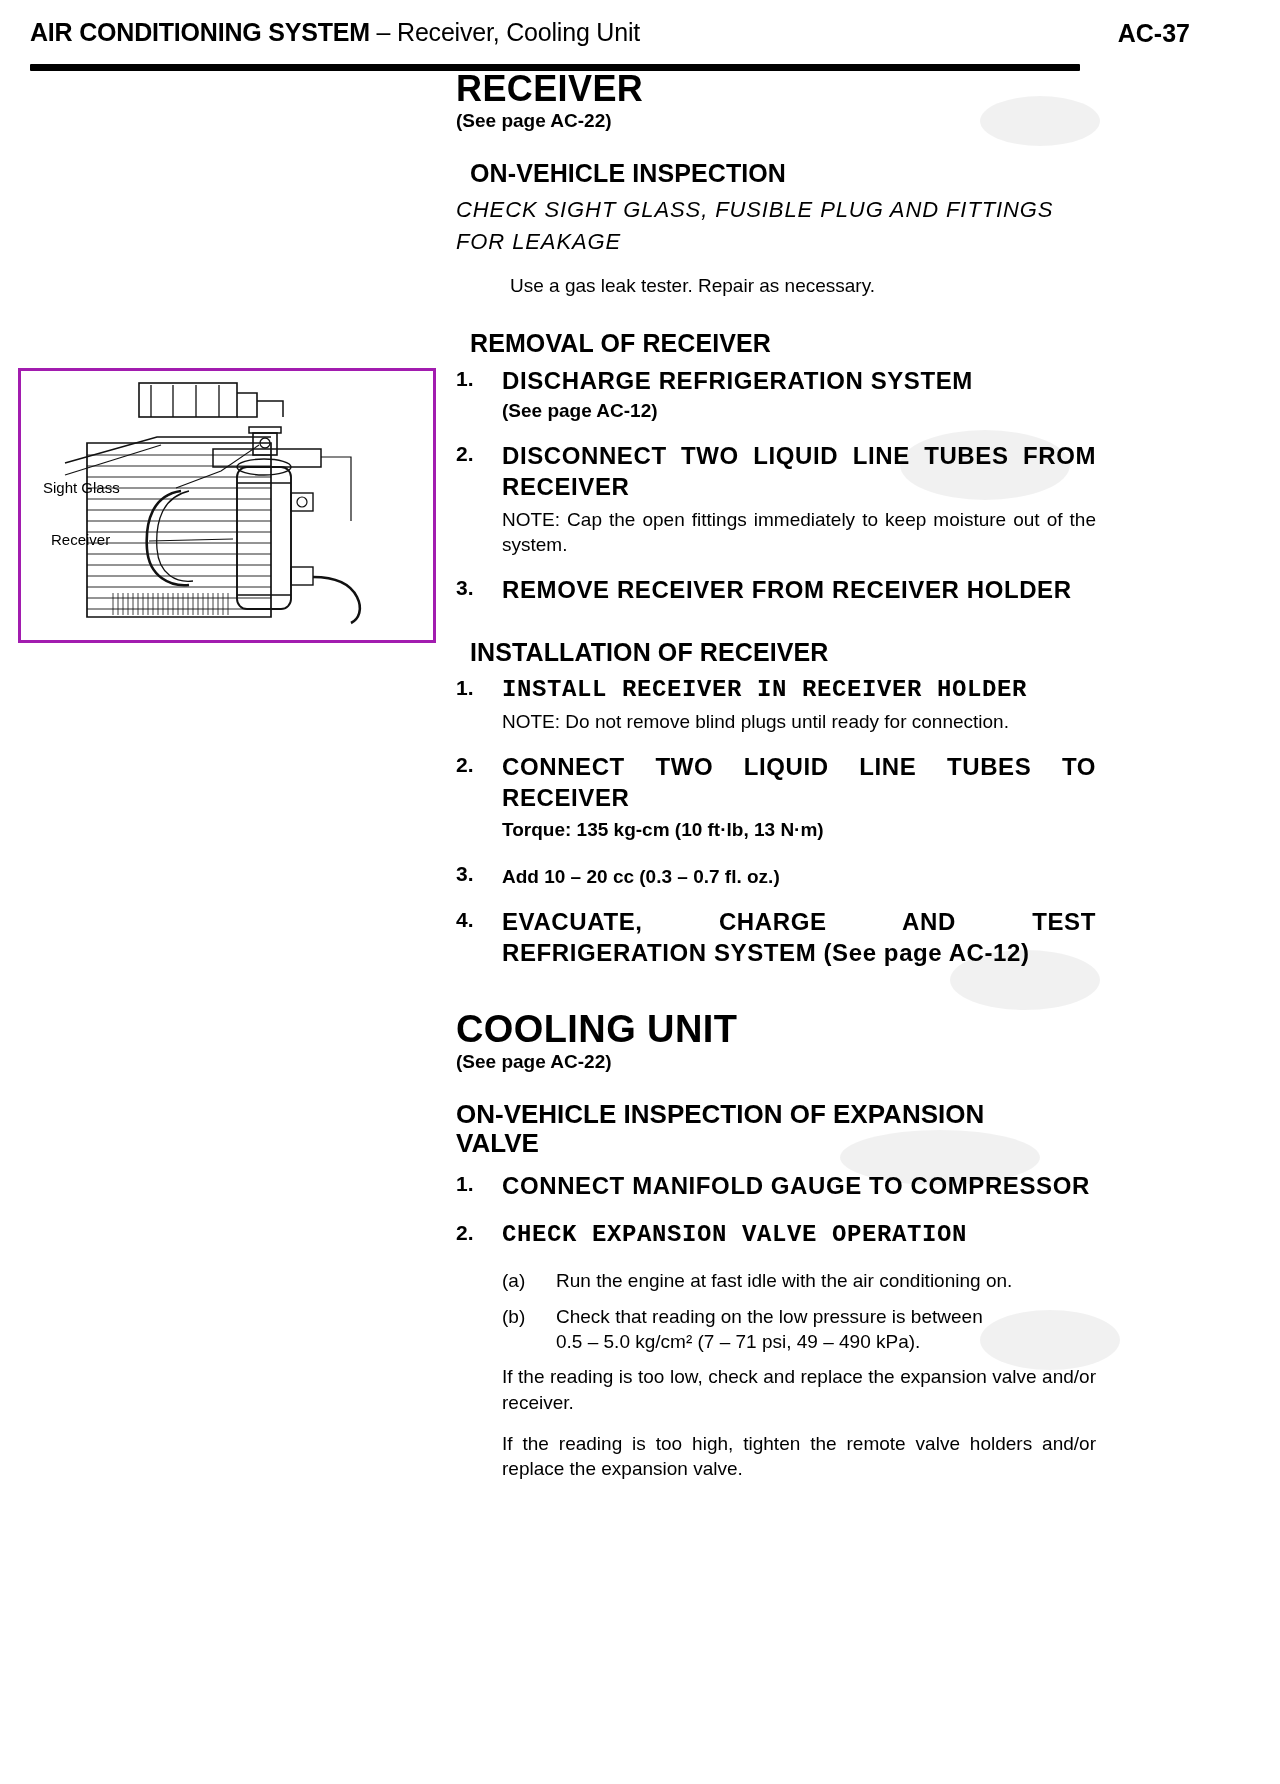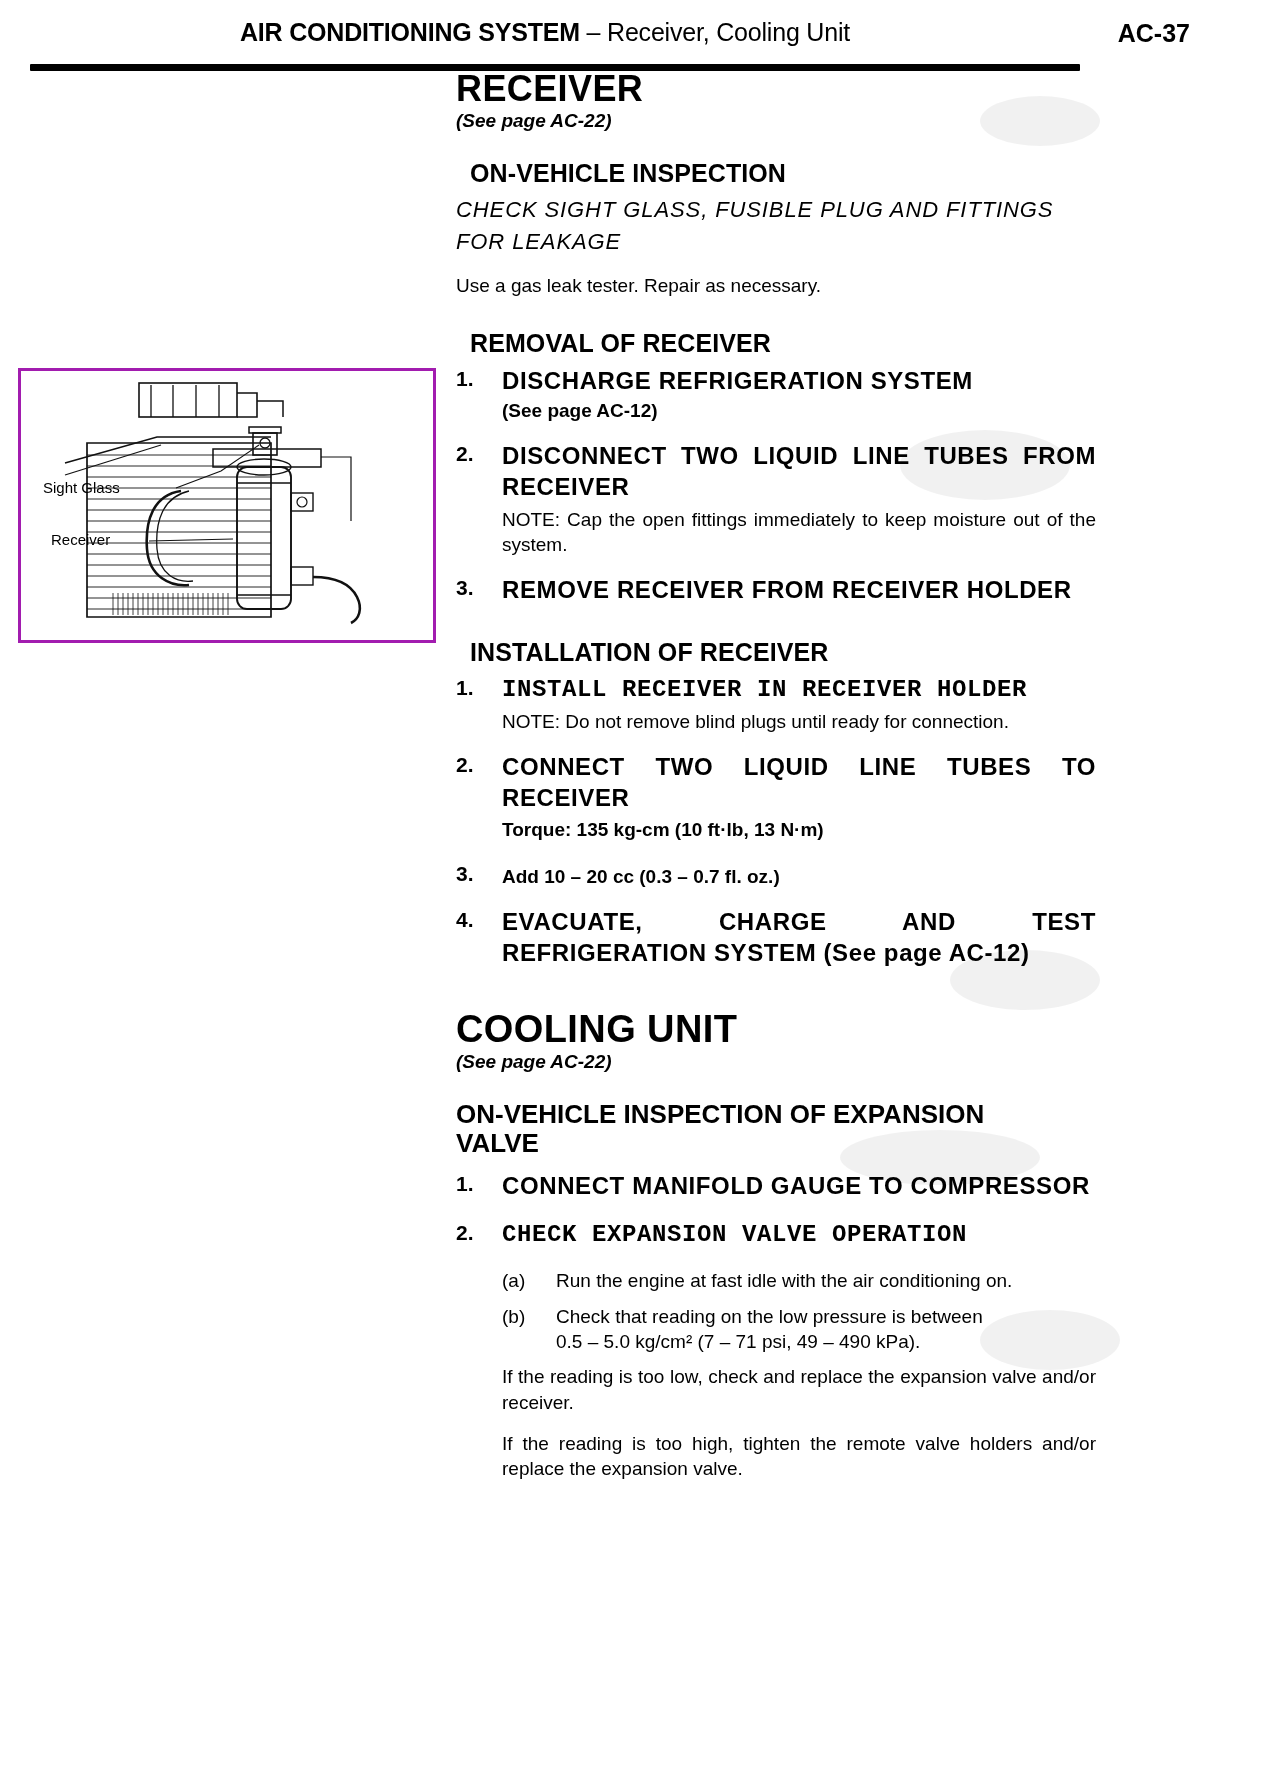--- a/index.html
+++ b/index.html
@@ -13,22 +13,21 @@
     -webkit-font-smoothing:antialiased;
   }
   .page{position:relative;width:1280px;height:1784px;}
 
   
   .header{
     position:absolute; left:0; top:18px; width:1280px; height:48px;
   }
   .hdr-title{
     position:absolute; left:0; top:0; width:1090px;
-    text-align:center;
-    font-size:25px; letter-spacing:-0.2px; white-space:nowrap;
+    font-size:25px; letter-spacing:-0.2px; white-space:nowrap;padding-left:30px;
   }
   .hdr-title .strong{font-weight:bold;}
   .hdr-title .light{font-weight:normal;}
   .hdr-page{
     position:absolute; right:90px; top:1px;
     font-size:25px; font-weight:bold; letter-spacing:0px;text-align:center;
   }
   .hdr-rule{
     position:absolute; left:30px; top:46px; width:1050px; height:7px;
     background:#000;
@@ -38,21 +37,21 @@
   
   .col{
     position:absolute;
     left:456px; top:70px; width:640px;
   }
   h1.title{
     font-size:36px; font-weight:bold; letter-spacing:0.4px;
     margin:0 0 2px 0; line-height:1.06;
   }
   .seeref{
-    font-size:19px; font-weight:bold; margin:0 0 26px 0; line-height:1.2;font-style:italic;
+    font-size:19px; font-weight:bold; margin:0 0 26px 0; line-height:1.2;
   }
   h2.sec{
     font-size:25px; font-weight:bold; letter-spacing:0.1px;
     margin:0 0 9px 14px; line-height:1.12;
   }
   h3.subhead{
     font-size:22px; font-weight:normal; letter-spacing:0.9px;
     margin:0 0 4px 0; line-height:1.28;
     text-align:justify; text-align-last:left;font-style:italic;
   }
@@ -240,21 +239,21 @@
 
   <div class="col">
 
     <h1 class="title">RECEIVER</h1>
     <div class="seeref">(See page AC-22)</div>
 
     <h2 class="sec">ON-VEHICLE INSPECTION</h2>
     <h3 class="subhead j">CHECK SIGHT GLASS, FUSIBLE PLUG AND FITTINGS</h3>
     <h3 class="subhead">FOR LEAKAGE</h3>
     <div class="gap-s"></div>
-    <p class="body" style="">Use a gas leak tester. Repair as necessary.</p>
+    <p class="body" style="margin-left:54px;">Use a gas leak tester. Repair as necessary.</p>
 
     <div class="gap-l"></div>
 
     <h2 class="sec">REMOVAL OF RECEIVER</h2>
 
     <div class="step">
       <div class="num">1.</div>
       <div class="scontent">
         <p class="shead">DISCHARGE REFRIGERATION SYSTEM</p>
         <p class="ssub">(See page AC-12)</p>

